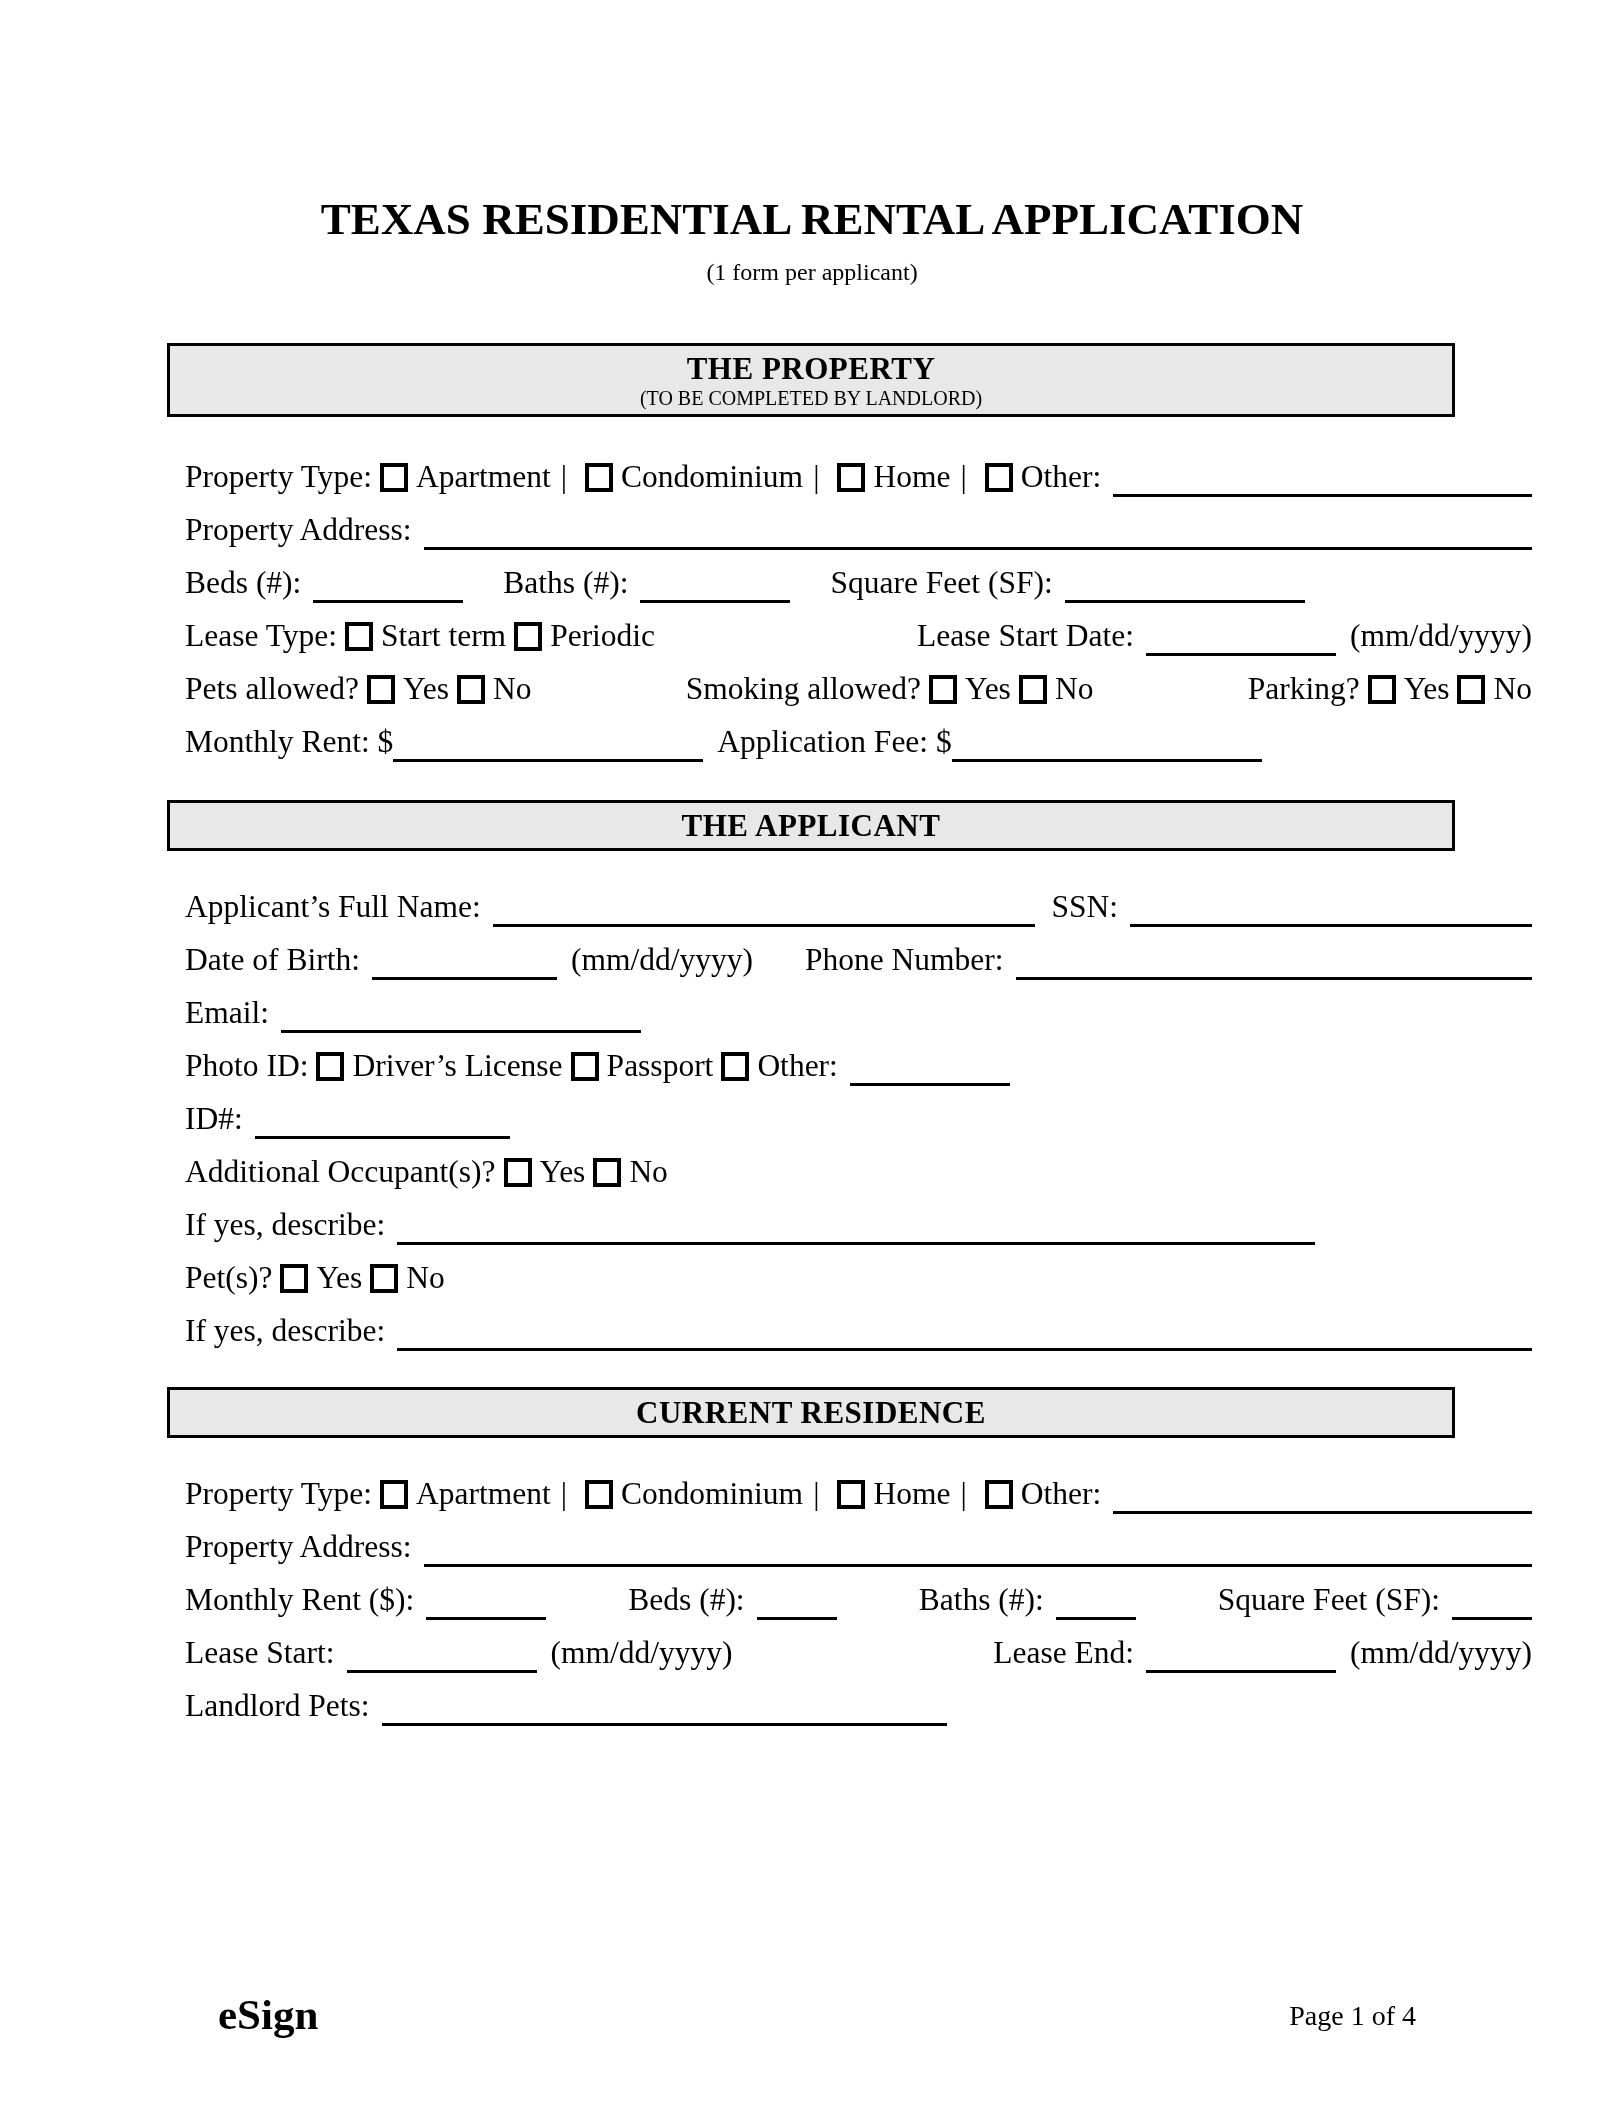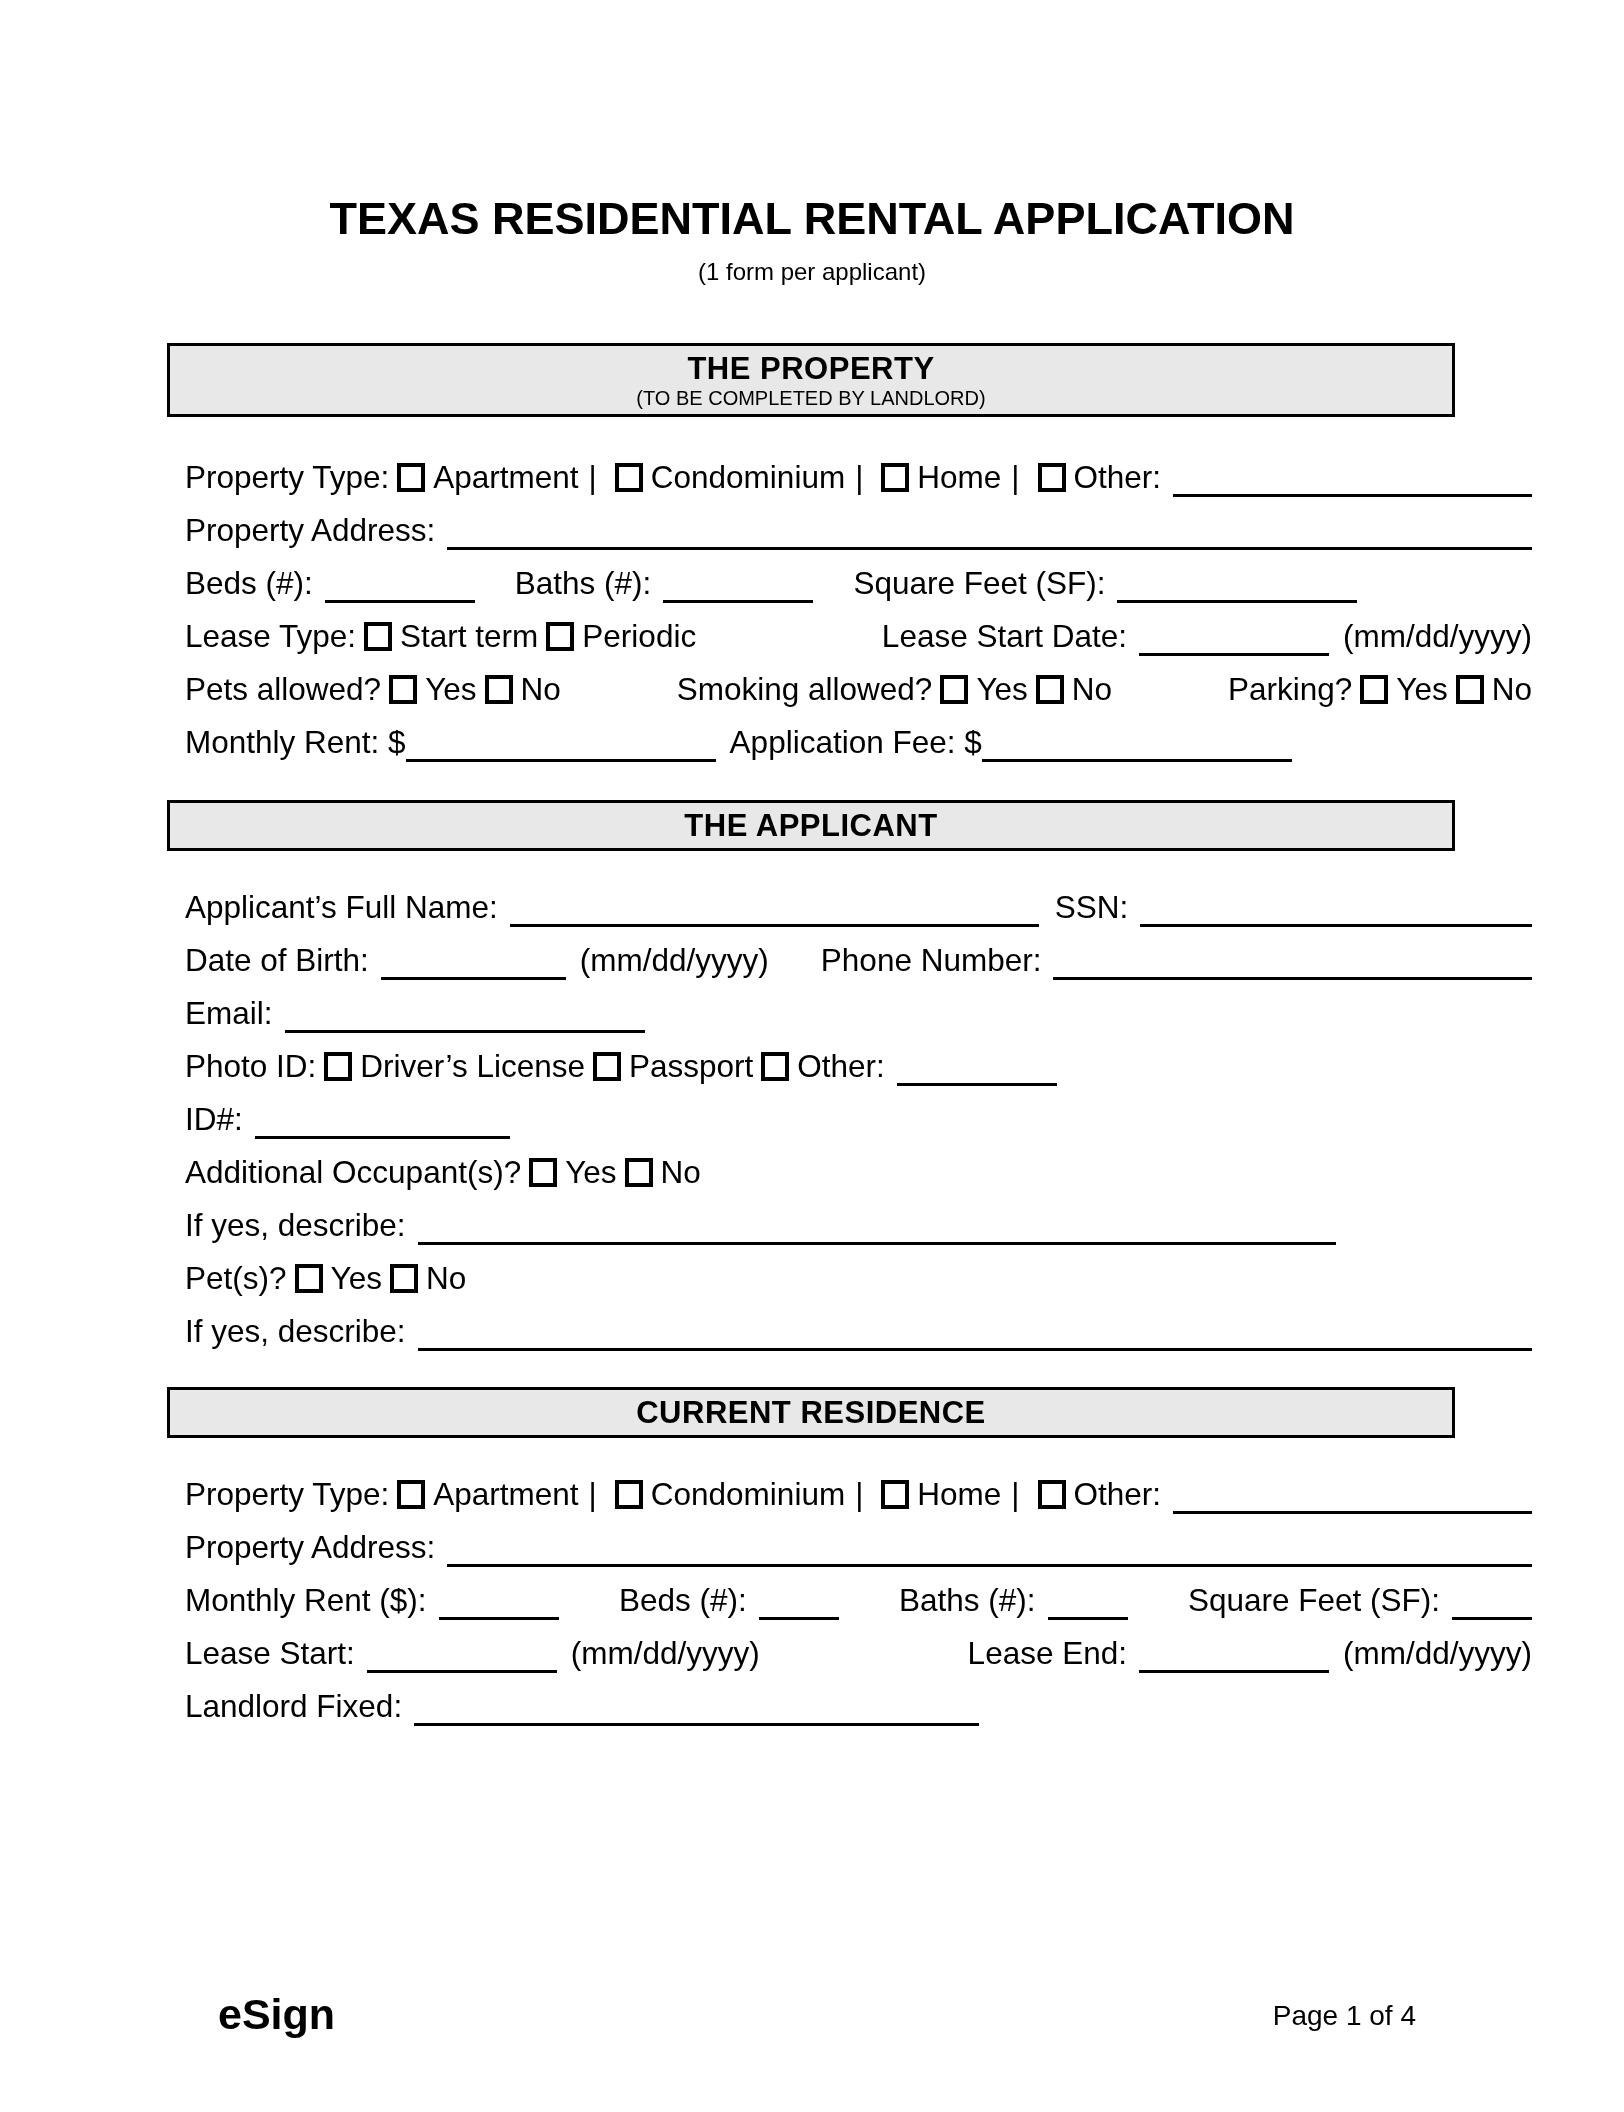--- a/index.html
+++ b/index.html
@@ -1,20 +1,20 @@
 <!DOCTYPE html>
 <html><head>
 <meta charset="utf-8">
 <style>
   html,body{margin:0;padding:0;background:#fff;}
   .page{
     position:relative;
     width:1624px;height:2112px;
     background:#ffffff;
-    font-family:Liberation Sans, sans-serif;
+    font-family:Liberation Serif, serif;
     color:#000;
     overflow:hidden;
   }
   .title-block{padding-top:193px;text-align:center;}
   .title{font-size:45px;font-weight:bold;line-height:52px;letter-spacing:0px;}
   .subtitle{font-size:24px;line-height:30px;margin-top:12px;}
 
   .sect{
     margin:0 169px 0 167px;
     border:3px solid #000;
@@ -301,21 +301,21 @@
       </span>
       <span class="grp">
         <span>Lease End:</span>
         <span class="fill w190 g12"></span>
         <span class="g14">(mm/dd/yyyy)</span>
       </span>
     </div>
 
 
     <div class="row">
-      <span>Landlord Fixed:</span>
+      <span>Landlord Pets:</span>
       <span class="fill w565 g12"></span>
     </div>
 
 
   </div>
 
   <div class="footer-logo">eSign</div>
   <div class="footer-page">Page 1 of 4</div>
 
 </div>

